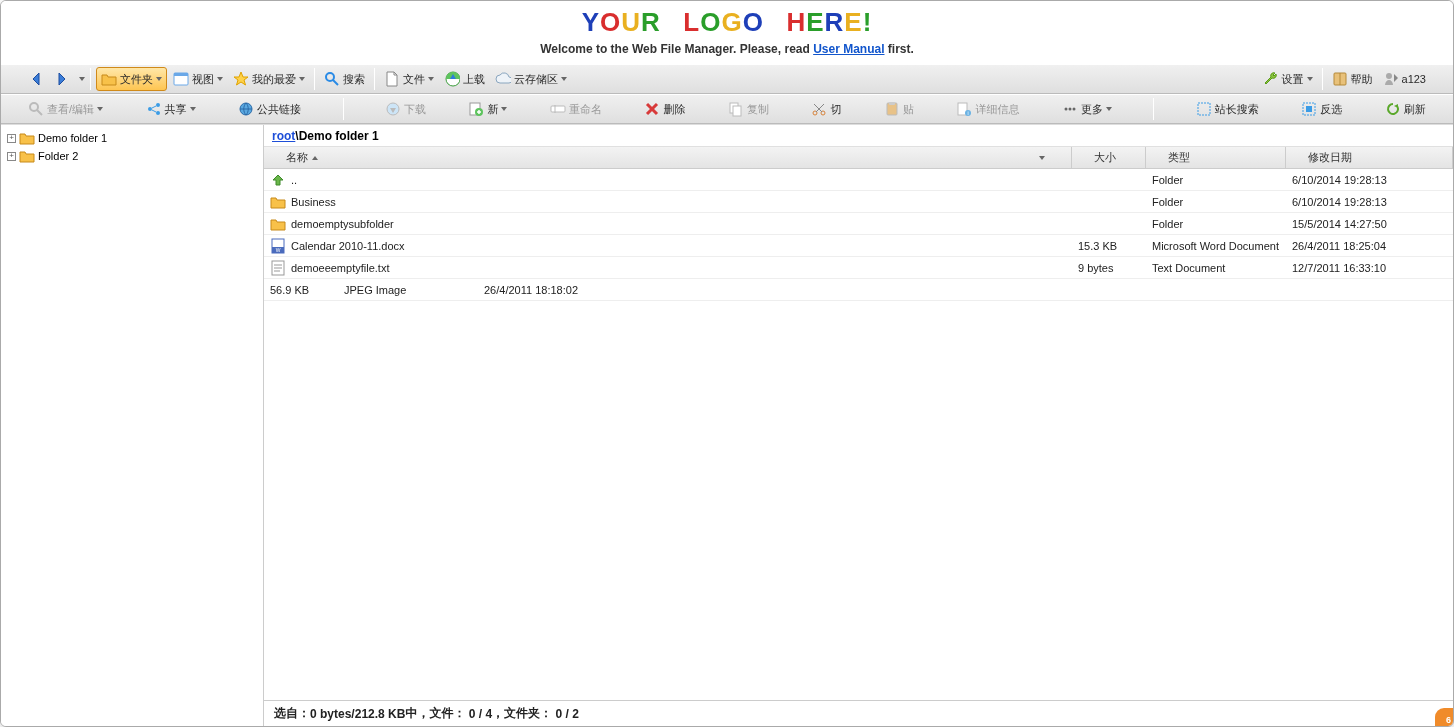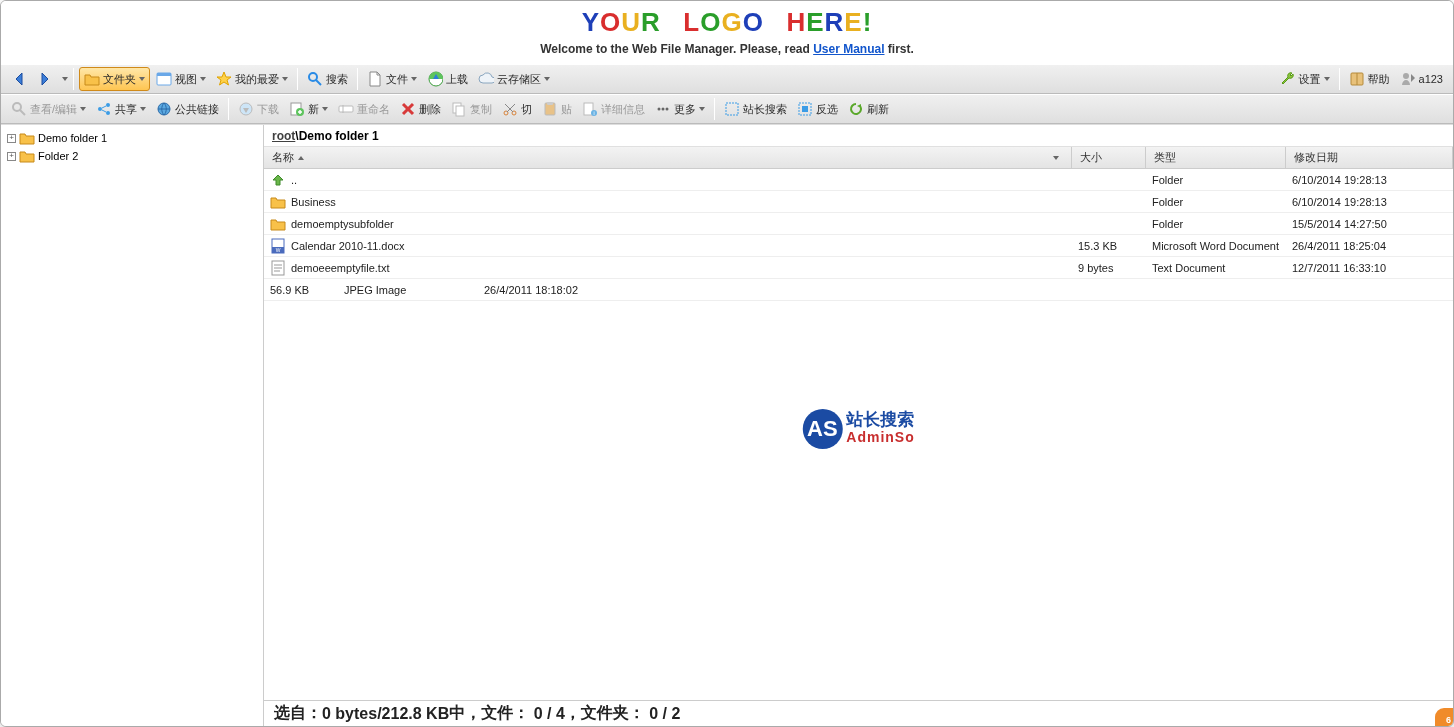--- a/index.html
+++ b/index.html
@@ -52,25 +52,26 @@
       font-weight: bold;
       color: #333;
       padding: 4px 0 6px;
     }
     .welcome-bar a { color: #1155cc; }
     
     .toolbar {
       height: 30px;
       display: flex;
       align-items: center;
-      padding: 0 6px;
+      padding: 0 23px;
       gap: 2px;
       background: linear-gradient(to bottom, #f0f0f0, #dfdfdf);
       border-top: 1px solid #fff;
       border-bottom: 1px solid #bbb;
+      justify-content: space-between;
     }
     .toolbar-sep {
       width: 1px; height: 22px;
       background: #bbb;
       border-right: 1px solid #fff;
       margin: 0 3px;
     }
     .tb-btn {
       display: flex; align-items: center;
       height: 24px;
@@ -133,38 +134,38 @@
     }
     .breadcrumb {
       height: 22px;
       display: flex;
       align-items: center;
       padding: 0 8px;
       border-bottom: 1px solid #e0e0e0;
       font-size: 12px;
       font-weight: bold;
     }
-    .breadcrumb a { color: #404040; }
+    .breadcrumb a { color: #1d4ed8; }
     .grid {
       flex: 1;
       display: flex;
       flex-direction: column;
       position: relative;
       overflow: hidden;
     }
     .grid-header {
       display: flex;
       height: 22px;
       background: linear-gradient(to bottom,#f3f3f3,#e4e4e4);
       border-bottom: 1px solid #ccc;
     }
     .grid-header .col {
       border-right: 1px solid #ccc;
       display: flex; align-items: center;
-      padding: 0 8px;
+      padding: 0 22px;
       color: #333;
       font-size: 11px;
       cursor: pointer;
       font-family: Liberation Mono, monospace;
     }
     .col-name { width: 808px; }
     .col-size { width: 74px; }
     .col-type { width: 140px; }
     .col-date { flex: 1; }
     .sort-arrow {
@@ -216,21 +217,21 @@
     }
     .wm-text { display: inline-flex; flex-direction: column; line-height: 1.1; }
     .wm-cn { font-size: 17px; font-weight: bold; color: #1b4ba3; }
     .wm-en { font-size: 14px; font-weight: bold; color: #c82e2e; letter-spacing: 1px; }
     .status-bar {
       height: 26px;
       border-top: 1px solid #ccc;
       display: flex;
       align-items: center;
       padding: 0 10px;
-      font-size: 16px;
+      font-size: 12px;
       font-weight: bold;
       color: #222;
     }
     .corner-badge {
       position: absolute;
       right: 0; bottom: 0;
       width: 18px; height: 18px;
       background: #f08b2a;
       border-radius: 9px 0 0 0;
       color: #fff;
@@ -658,27 +659,20 @@
               </div>
               <div class="cell cell-size">9 bytes</div>
               <div class="cell cell-type">Text Document</div>
               <div class="cell cell-date">12/7/2011 16:33:10</div>
             </div>
             <div class="grid-row">
               <div class="cell cell-size">56.9 KB</div>
               <div class="cell cell-type">JPEG Image</div>
               <div class="cell cell-date">26/4/2011 18:18:02</div>
             </div>
-            <div class="watermark">
-            <span class="wm-circle">AS</span>
-            <span class="wm-text">
-              <span class="wm-cn">站长搜索</span>
-              <span class="wm-en">AdminSo</span>
-            </span>
-          </div>
         </div>
       </div>
 
       <div class="status-bar">
         <span>选自：</span>
         <span>0 bytes</span>/<span>212.8 KB</span><span>中</span>
         <span>，</span>
         <span>文件：</span>&nbsp;
         <span>0 / 4</span>
         <span>，</span>

